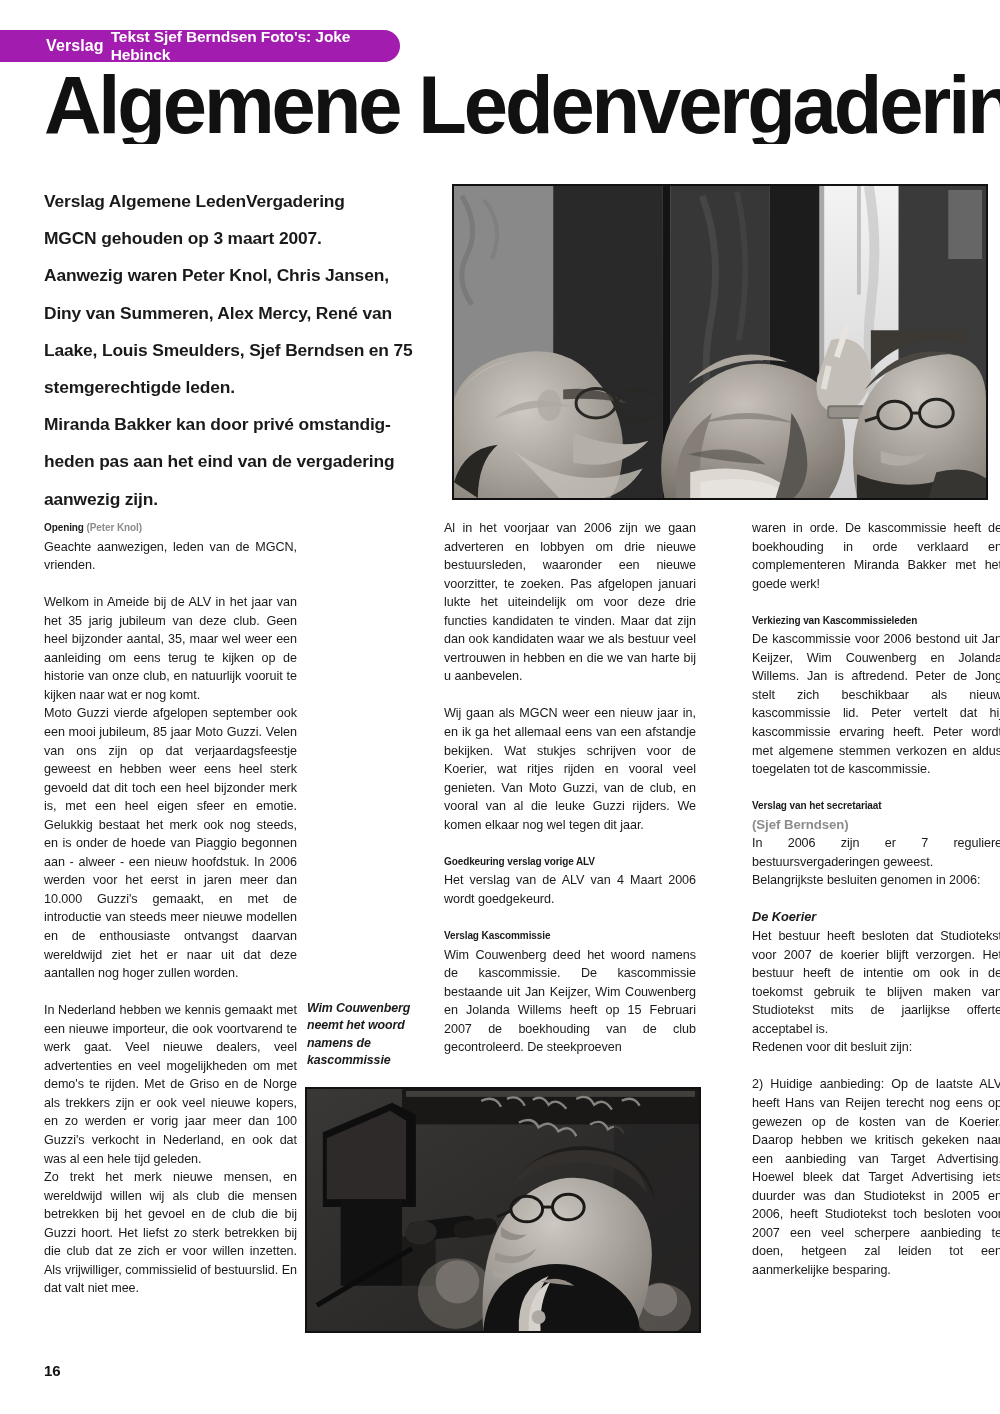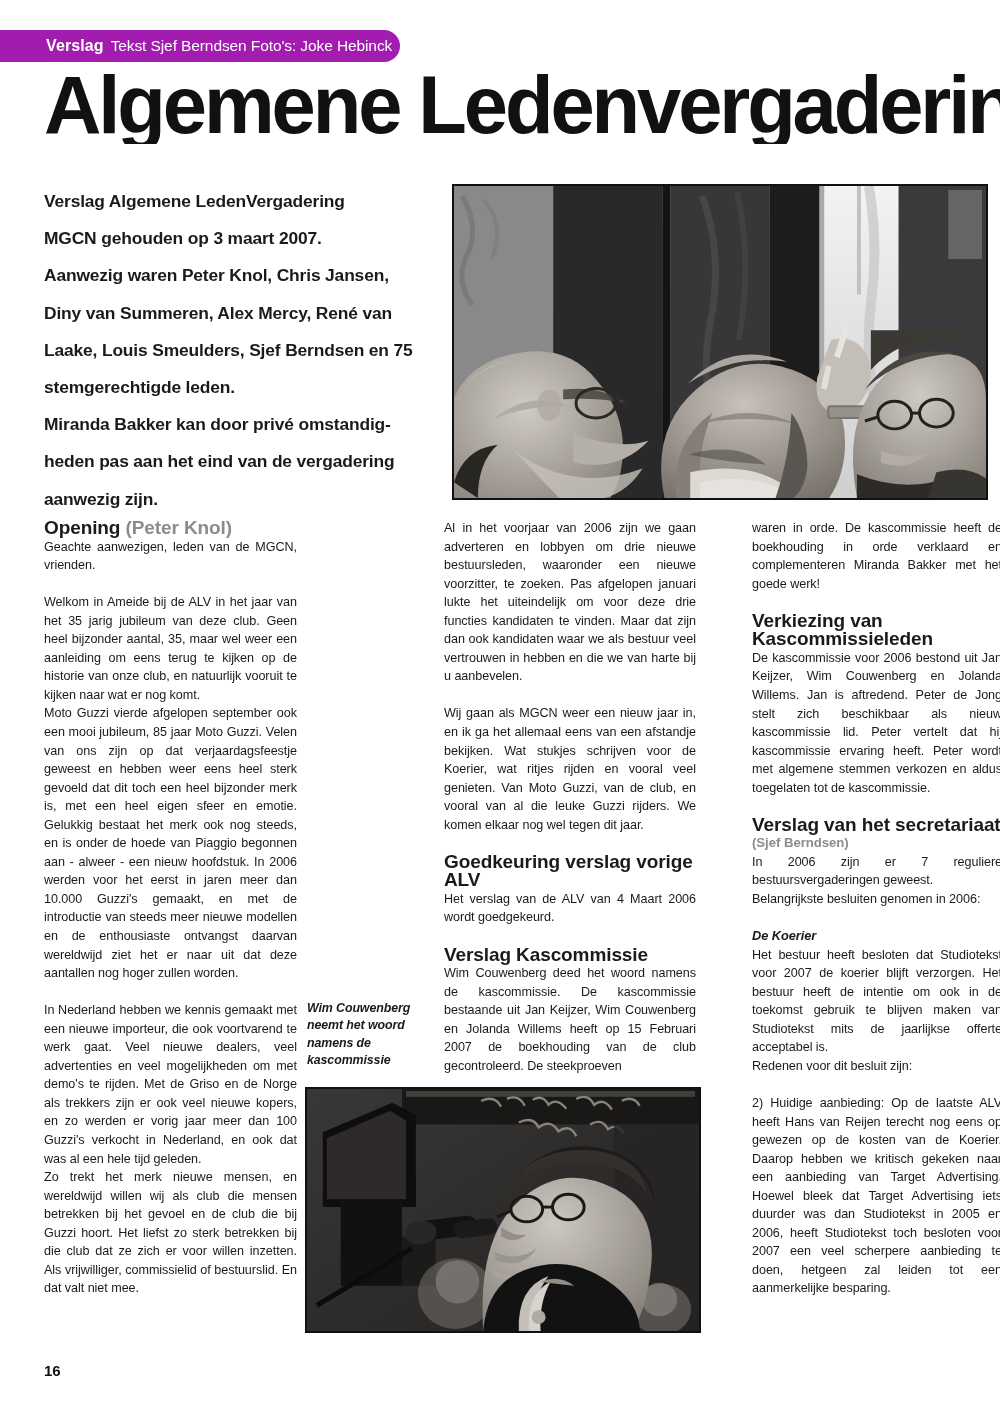--- a/index.html
+++ b/index.html
@@ -21,21 +21,21 @@
     border-top-right-radius:16px;border-bottom-right-radius:16px;
     display:flex;align-items:center;
     padding-left:46px;
     box-sizing:border-box;
     color:#fff;
   }
   .kicker-bar .k-label{
     font-weight:bold;font-size:16px;letter-spacing:.1px;
   }
   .kicker-bar .k-credit{
-    font-weight:normal;font-size:15.5px;margin-left:7px;letter-spacing:-.1px;
+    font-weight:bold;font-size:15.5px;margin-left:7px;letter-spacing:-.1px;
   }
 
   
   .masthead{
     position:absolute;left:44px;top:66px;
     width:1010px;
     height:78px;
     overflow:hidden;
   }
   .masthead h1{
@@ -89,21 +89,21 @@
   .col1{left:44px;top:519px;width:253px;}
   .col2{left:444px;top:519px;width:252px;}
   .col3{left:752px;top:519px;width:250px;}
 
   .col p{margin:0 0 0 0;}
   .col p + p{margin-top:0;}
   .col .gap{height:18.5px;}
 
   .hd{
     font-weight:bold;
-    font-size:19px;
+    font-size:10px;
     line-height:18.6px;
     text-align:left;
     letter-spacing:-.1px;
   }
   .hd .sub{color:#8c8c8c;font-weight:bold;}
   .subgray{
     font-weight:bold;font-size:13.2px;color:#8c8c8c;
     line-height:18.6px;text-align:left;
   }
   .ital{

